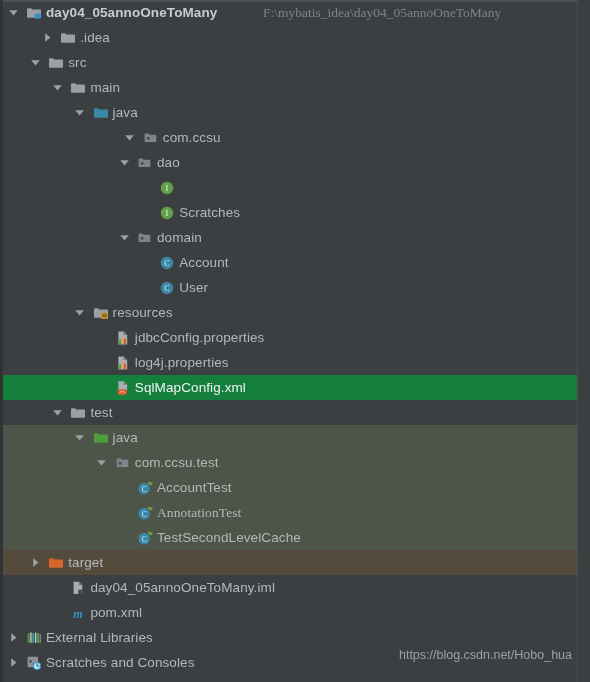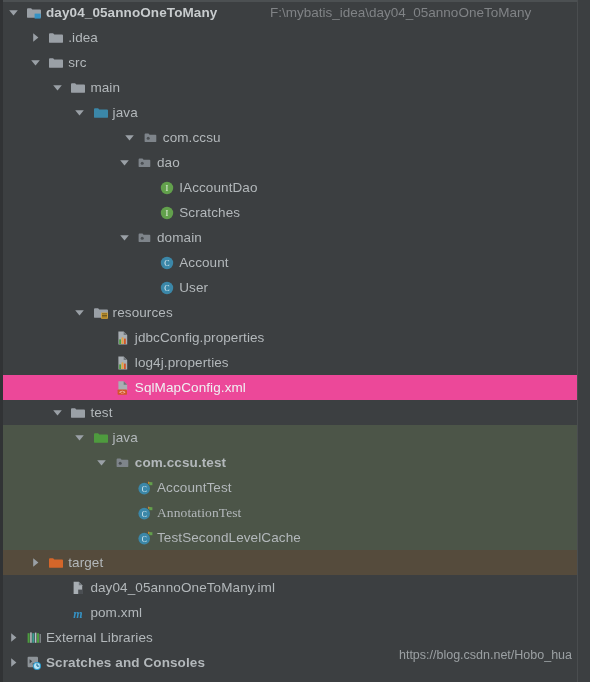--- a/index.html
+++ b/index.html
@@ -72,21 +72,21 @@
 
   .row {
     position: relative;
     height: 25px;
     display: flex;
     align-items: center;
     white-space: nowrap;
     box-sizing: border-box;
   }
   .row.selected {
-    background: #ec4899;
+    background: #15803d;
   }
 
   .twisty {
     position: absolute;
     width: 14px;
     height: 25px;
     display: flex;
     align-items: center;
     justify-content: center;
   }
@@ -149,23 +149,23 @@
             <path d="M1.2 3.2h8.6L5.5 8.4z" fill="#9aa0a6"></path>
           </svg>
         </span>
         <span class="icon" style="left: 26px;">
           <svg width="16" height="16" viewBox="0 0 16 16">
             <path d="M1 4.2c0-.5.4-.9.9-.9h3.2l1.2 1.3h7.8c.5 0 .9.4.9.9v6.4c0 .5-.4.9-.9.9H1.9c-.5 0-.9-.4-.9-.9z" fill="#9aa0a6"></path>
             <rect x="8.6" y="8.6" width="6" height="5" fill="#3592c4"></rect>
           </svg>
         </span>
         <span class="label bold" style="left: 46px;">day04_05annoOneToMany</span>
-        <span class="path-hint" style="left: 270px;">F:\mybatis_idea\day04_05annoOneToMany</span>
-      </div>
-      <div class="row" style="top: 25px; position: absolute; left: 0px; width: 578px;">
+        <span class="path-hint" style="left: 263px; font-family: Liberation Serif, serif;">F:\mybatis_idea\day04_05annoOneToMany</span>
+      </div>
+      <div class="row" style="top: 25px; position: absolute; left: 12px; width: 578px;">
         <span class="twisty" style="left: 28.2px;">
           <svg width="11" height="11" viewBox="0 0 11 11">
             <path d="M3.2 1.2v8.6L8.4 5.5z" fill="#9aa0a6"></path>
           </svg>
         </span>
         <span class="icon" style="left: 48.2px;">
           <svg width="16" height="16" viewBox="0 0 16 16">
             <path d="M1 4.2c0-.5.4-.9.9-.9h3.2l1.2 1.3h7.8c.5 0 .9.4.9.9v6.4c0 .5-.4.9-.9.9H1.9c-.5 0-.9-.4-.9-.9z" fill="#9aa0a6"></path>
           </svg>
         </span>
@@ -239,21 +239,20 @@
         <span class="label" style="left: 157px;">dao</span>
       </div>
       <div class="row" style="top: 175px; position: absolute; left: 0px; width: 578px;">
         <span class="twisty" style="left: 139.2px;"></span>
         <span class="icon" style="left: 159.2px;">
           <svg width="16" height="16" viewBox="0 0 16 16">
             <circle cx="8" cy="8" r="6.2" fill="#62a04c"></circle>
             <text x="8" y="11.4" font-family="Liberation Serif, serif" font-size="8.5" fill="#eaf3e6" text-anchor="middle">I</text>
           </svg>
         </span>
-        <span class="label" style="left: 179.2px;">IAccountDao</span>
       </div>
       <div class="row" style="top: 200px; position: absolute; left: 0px; width: 578px;">
         <span class="twisty" style="left: 139.2px;"></span>
         <span class="icon" style="left: 159.2px;">
           <svg width="16" height="16" viewBox="0 0 16 16">
             <circle cx="8" cy="8" r="6.2" fill="#62a04c"></circle>
             <text x="8" y="11.4" font-family="Liberation Serif, serif" font-size="8.5" fill="#eaf3e6" text-anchor="middle">I</text>
           </svg>
         </span>
         <span class="label" style="left: 179.2px;">Scratches</span>
@@ -380,21 +379,21 @@
           <svg width="11" height="11" viewBox="0 0 11 11">
             <path d="M1.2 3.2h8.6L5.5 8.4z" fill="#9aa0a6"></path>
           </svg>
         </span>
         <span class="icon" style="left: 114.8px;">
           <svg width="16" height="16" viewBox="0 0 16 16">
             <path d="M1.6 4.4c0-.5.4-.9.9-.9h3l1.1 1.2h5.8c.5 0 .9.4.9.9v5.6c0 .5-.4.9-.9.9H2.5c-.5 0-.9-.4-.9-.9z" fill="#7e848a"></path>
             <circle cx="5.2" cy="8.2" r="1.5" fill="#4a4e52"></circle>
           </svg>
         </span>
-        <span class="label" style="left: 134.8px; font-weight: bold;">com.ccsu.test</span>
+        <span class="label" style="left: 134.8px;">com.ccsu.test</span>
       </div>
       <div class="row" style="top: 475px; position: absolute; left: 0px; width: 578px;">
         <span class="twisty" style="left: 117px;"></span>
         <span class="icon" style="left: 137px;">
           <svg width="16" height="16" viewBox="0 0 16 16">
             <circle cx="7.2" cy="8.6" r="5.8" fill="#3b87a8"></circle>
             <text x="7.2" y="11.6" font-family="Liberation Serif, serif" font-size="7.6" fill="#dfeef5" text-anchor="middle">C</text>
             <path d="M11.2 1.4l2.8 1.3-2.8 1.4z" fill="#e08a2e"></path>
             <path d="M12.2 2.2h3.2v3.0h-3.2z" fill="#62a04c"></path>
           </svg>
@@ -469,21 +468,21 @@
             <rect x="1.6" y="3.2" width="2.0" height="9.6" fill="#4d9e3f"></rect>
             <rect x="4.2" y="2.4" width="1.5" height="10.4" fill="#bcc2c6"></rect>
             <rect x="6.3" y="3.2" width="2.0" height="9.6" fill="#3b9e8f"></rect>
             <rect x="8.9" y="2.6" width="1.5" height="10.2" fill="#bcc2c6"></rect>
             <rect x="11.0" y="3.2" width="2.0" height="9.6" fill="#4d9e3f"></rect>
             <rect x="13.6" y="4.0" width="1.2" height="8.8" fill="#8f969b"></rect>
           </svg>
         </span>
         <span class="label" style="left: 46px;">External Libraries</span>
       </div>
-      <div class="row" style="top: 650px; position: absolute; left: 0px; width: 534px; font-weight: bold;">
+      <div class="row" style="top: 650px; position: absolute; left: 0px; width: 534px;">
         <span class="twisty" style="left: 6px;">
           <svg width="11" height="11" viewBox="0 0 11 11">
             <path d="M3.2 1.2v8.6L8.4 5.5z" fill="#9aa0a6"></path>
           </svg>
         </span>
         <span class="icon" style="left: 26px;">
           <svg width="16" height="16" viewBox="0 0 16 16">
             <rect x="1.6" y="1.8" width="10.4" height="10.4" rx="1" fill="#8d9398"></rect>
             <path d="M3.6 4.2l2.6 2.1-2.6 2.1z" fill="#3c3f41"></path>
             <rect x="6.6" y="8.4" width="4.2" height="1.1" fill="#3c3f41"></rect>

